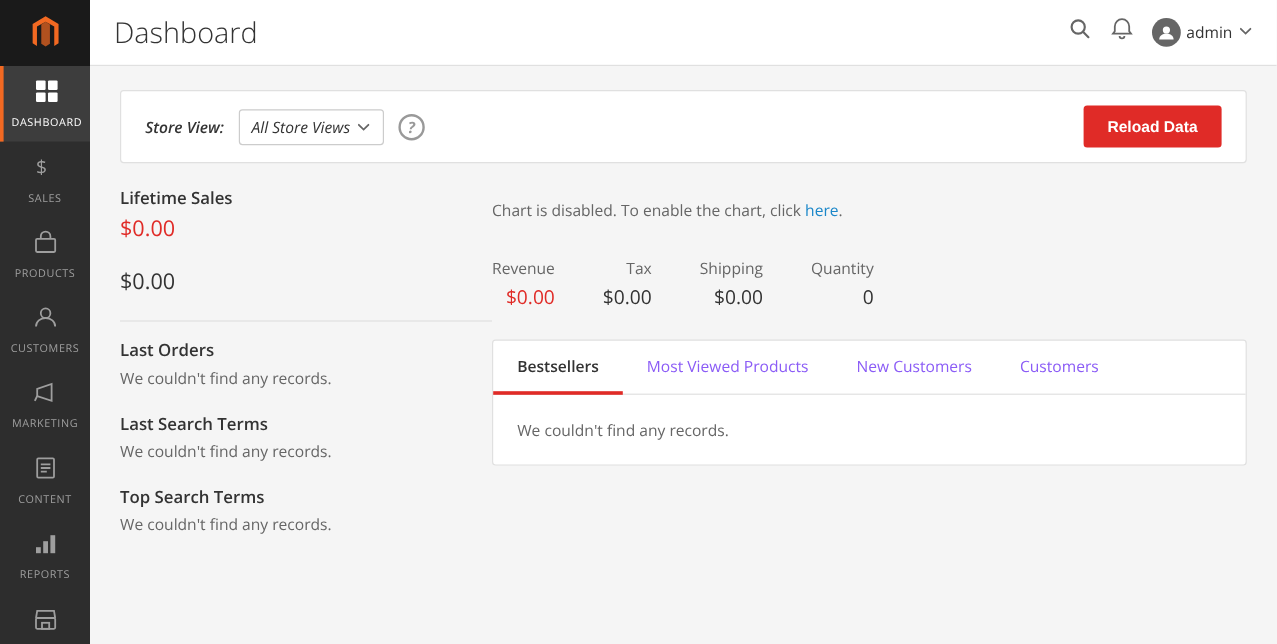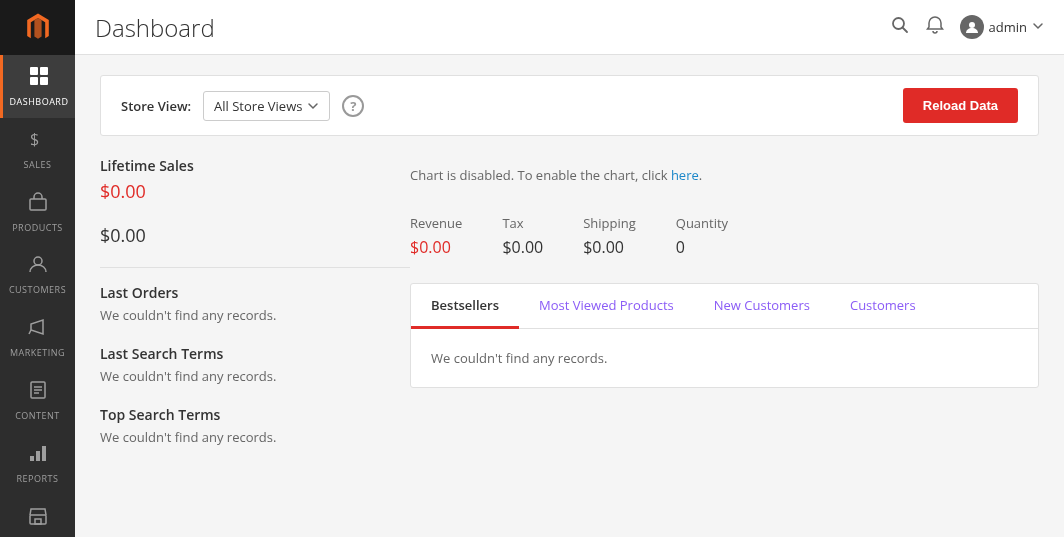--- a/index.html
+++ b/index.html
@@ -116,20 +116,21 @@
       padding: 12px 20px;
       display: flex;
       align-items: center;
       justify-content: space-between;
       margin-bottom: 20px;
     }
     .store-view-left {
       display: flex;
       align-items: center;
       gap: 12px;
+      font-style: italic;
     }
     .store-view-label {
       font-weight: 600;
       color: #333;
       font-size: 13px;
     }
     .store-view-select {
       display: flex;
       align-items: center;
       gap: 5px;
@@ -214,20 +215,21 @@
     .chart-message a {
       color: #1b87c9;
       text-decoration: none;
     }
 
     
     .metrics-row {
       display: flex;
       gap: 40px;
       margin-bottom: 20px;
+      text-align: right;
     }
     .metric-item { }
     .metric-label {
       font-size: 13px;
       color: #666;
       margin-bottom: 4px;
     }
     .metric-value-orange {
       font-size: 16px;
       color: #e02b27;

